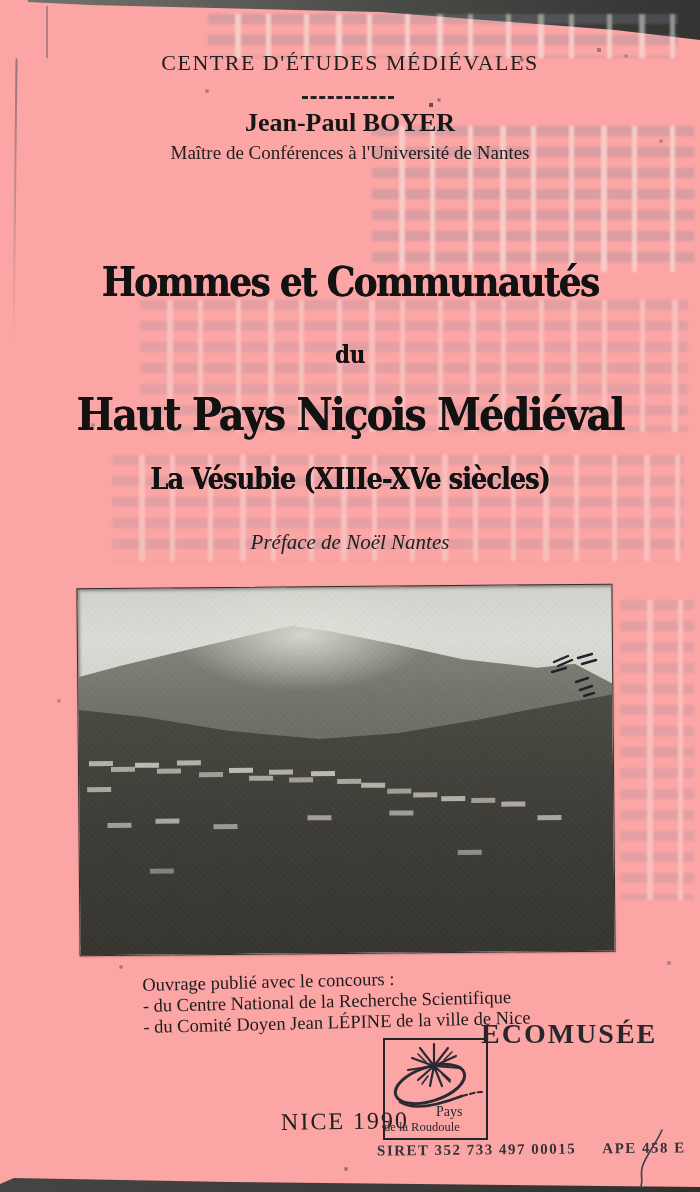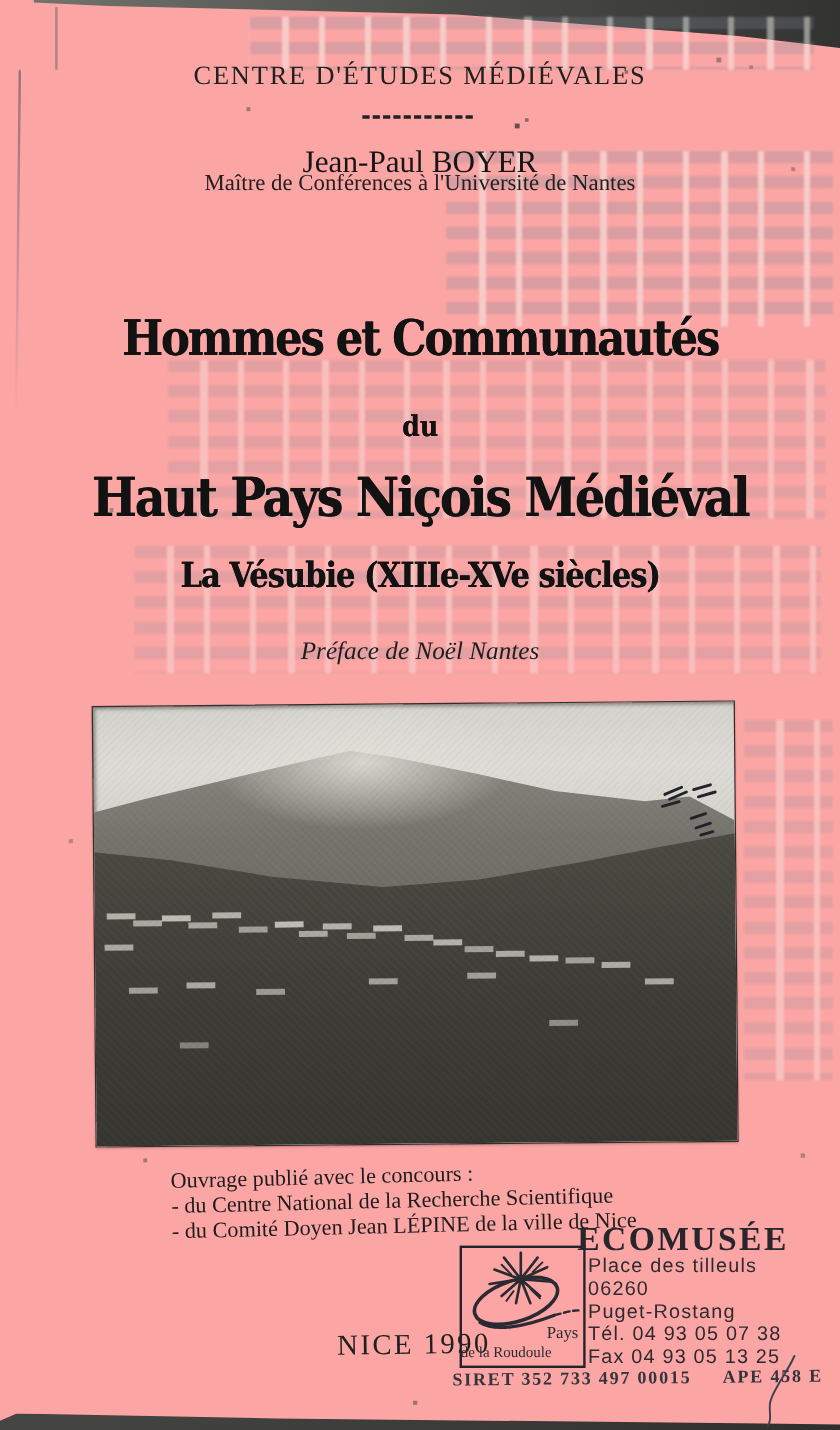--- a/index.html
+++ b/index.html
@@ -34,21 +34,21 @@
   .bleed{position:absolute;filter:blur(1.1px);opacity:.5;pointer-events:none;
     background-image:
       repeating-linear-gradient(90deg,transparent 0 27px,#f2f2ec 27px 33px,transparent 33px 58px,#f2f2ec 58px 63px,transparent 63px 96px,#f2f2ec 96px 101px),
       repeating-linear-gradient(180deg,rgba(128,136,150,.55) 0 10px,transparent 10px 21px);}
   .bleed.light{opacity:.34;}
 
   
   .c{position:absolute;left:10px;width:680px;text-align:center;}
   .institution{top:50px;font-size:22px;letter-spacing:1.5px;color:#21211f;}
   .divider{position:absolute;left:302px;top:96px;width:92px;border-top:3px dashed #222;}
-  .author{top:120px;font-size:26px;font-weight:normal;color:#161616;}
+  .author{top:108px;font-size:26px;font-weight:bold;color:#161616;}
   .author-title{top:142px;font-size:19px;color:#21211f;text-align:center;}
   .gothic{font-family:"DejaVu Serif",serif;font-weight:bold;color:#121212;
     letter-spacing:-2px;transform:scaleX(.88);text-shadow:.4px 0 0 #121212;}
   .title1{top:258px;font-size:41px;}
   .title2{top:340px;font-size:24px;letter-spacing:0;}
   .title3{top:388px;font-size:45px;}
   .subtitle{top:462px;font-size:29px;letter-spacing:-1px;}
   .preface{top:530px;font-size:21px;font-style:italic;color:#1e1e1e;}
 
   
@@ -82,21 +82,21 @@
     color:#1c1c1c;transform:rotate(-1.4deg);transform-origin:left top;white-space:nowrap;}
 
   
   .imprint{position:absolute;left:281px;top:1108px;font-size:24px;letter-spacing:2px;
     color:#20201e;transform:rotate(-.8deg);}
 
   
   .stamp-box{position:absolute;left:383px;top:1038px;width:101px;height:98px;
     border:2.5px solid #23232a;}
   .stamp-logo{position:absolute;left:378px;top:1036px;width:116px;height:104px;}
-  .stamp-pays{position:absolute;left:436px;top:1104px;width:46px;text-align:right;
+  .stamp-pays{position:absolute;left:436px;top:1104px;width:46px;
     font-size:14px;color:#2a2a30;}
   .stamp-roudoule{position:absolute;left:384px;top:1120px;width:100px;text-align:left;
     font-size:12.5px;color:#2a2a30;white-space:nowrap;}
   .stamp-org{position:absolute;left:481px;top:1018px;font-size:28px;letter-spacing:2px;
     color:#26262c;font-weight:bold;}
   .stamp-address{position:absolute;left:490px;top:1046px;font-family:"Liberation Sans",sans-serif;
     font-size:16.5px;line-height:19px;letter-spacing:1px;color:#2b2b30;white-space:nowrap;}
   .siret{position:absolute;left:377px;top:1141px;font-size:15px;font-weight:bold;
     letter-spacing:1.5px;color:#34353c;transform:rotate(-.6deg);white-space:nowrap;}
   .siret .gap{display:inline-block;width:26px;}
@@ -155,27 +155,20 @@
       <ellipse cx="52" cy="48" rx="36" ry="17" stroke-width="3" transform="rotate(-18 52 48)"></ellipse>
       <path d="M22 66 C34 74 58 70 84 60" stroke-width="2.6"></path>
       <path d="M84 60 C92 58 98 56 104 56" stroke-width="2" stroke-dasharray="5 3"></path>
       <path d="M56 30 L56 8 M56 30 L42 12 M56 30 L70 12 M56 30 L34 22 M56 30 L78 20 M56 30 L30 34 M56 30 L82 32 M56 30 L40 44 M56 30 L72 44 M56 30 L52 50 M56 30 L64 50" stroke-width="2.2"></path>
       <path d="M48 26 L40 18 M66 24 L74 16 M50 40 L44 48 M64 38 L72 46" stroke-width="1.6"></path>
     </g>
   </svg>
   <div class="stamp-pays">Pays</div>
   <div class="stamp-roudoule">de la Roudoule</div>
   <div class="stamp-org">ECOMUSÉE</div>
-  <div class="stamp-address">
-    <div>Place des tilleuls</div>
-    <div>06260</div>
-    <div>Puget-Rostang</div>
-    <div>Tél. 04 93 05 07 38</div>
-    <div>Fax 04 93 05 13 25</div>
-  </div>
   <div class="siret">
     <span>SIRET 352 733 497 00015</span><span class="gap"></span><span>APE 458 E</span>
   </div>
   <svg class="pen-stroke" viewBox="0 0 40 62">
     <path d="M32 2 C26 16 14 30 12 40 C10 48 14 54 10 60" stroke="#3c4050" stroke-width="1.6" fill="none" stroke-linecap="round"></path>
   </svg>
 
 </div>
 
 </body></html>

